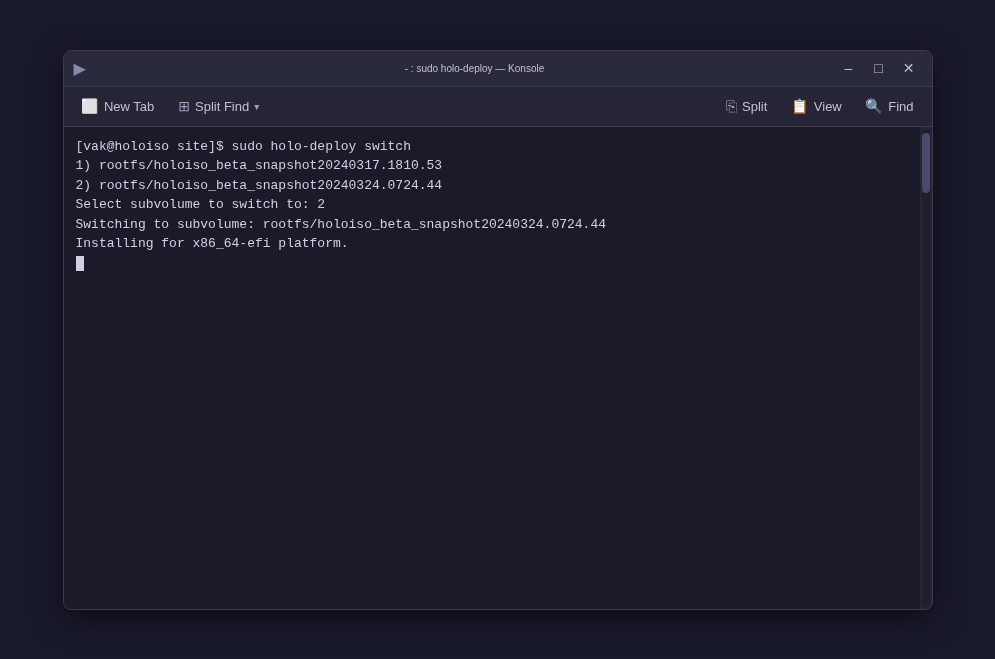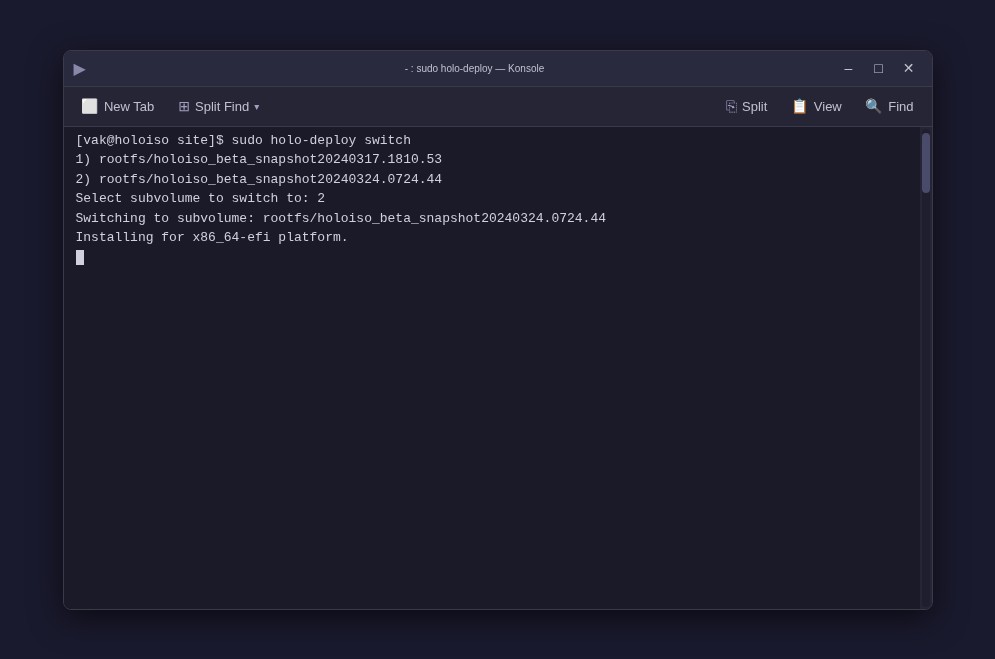--- a/index.html
+++ b/index.html
@@ -119,21 +119,21 @@
       overflow: hidden;
     }
 
     .terminal {
       flex: 1;
       background-color: #1a1a28;
       color: #d0d0e0;
       font-family: 'Courier New', Courier, monospace;
       font-size: 13px;
       line-height: 1.5;
-      padding: 4px 12px;
+      padding: 10px 12px;
       overflow-y: hidden;
       white-space: pre;
     }
 
     .cursor {
       display: inline-block;
       width: 8px;
       height: 15px;
       background-color: #d0d0e0;
       vertical-align: text-bottom;

